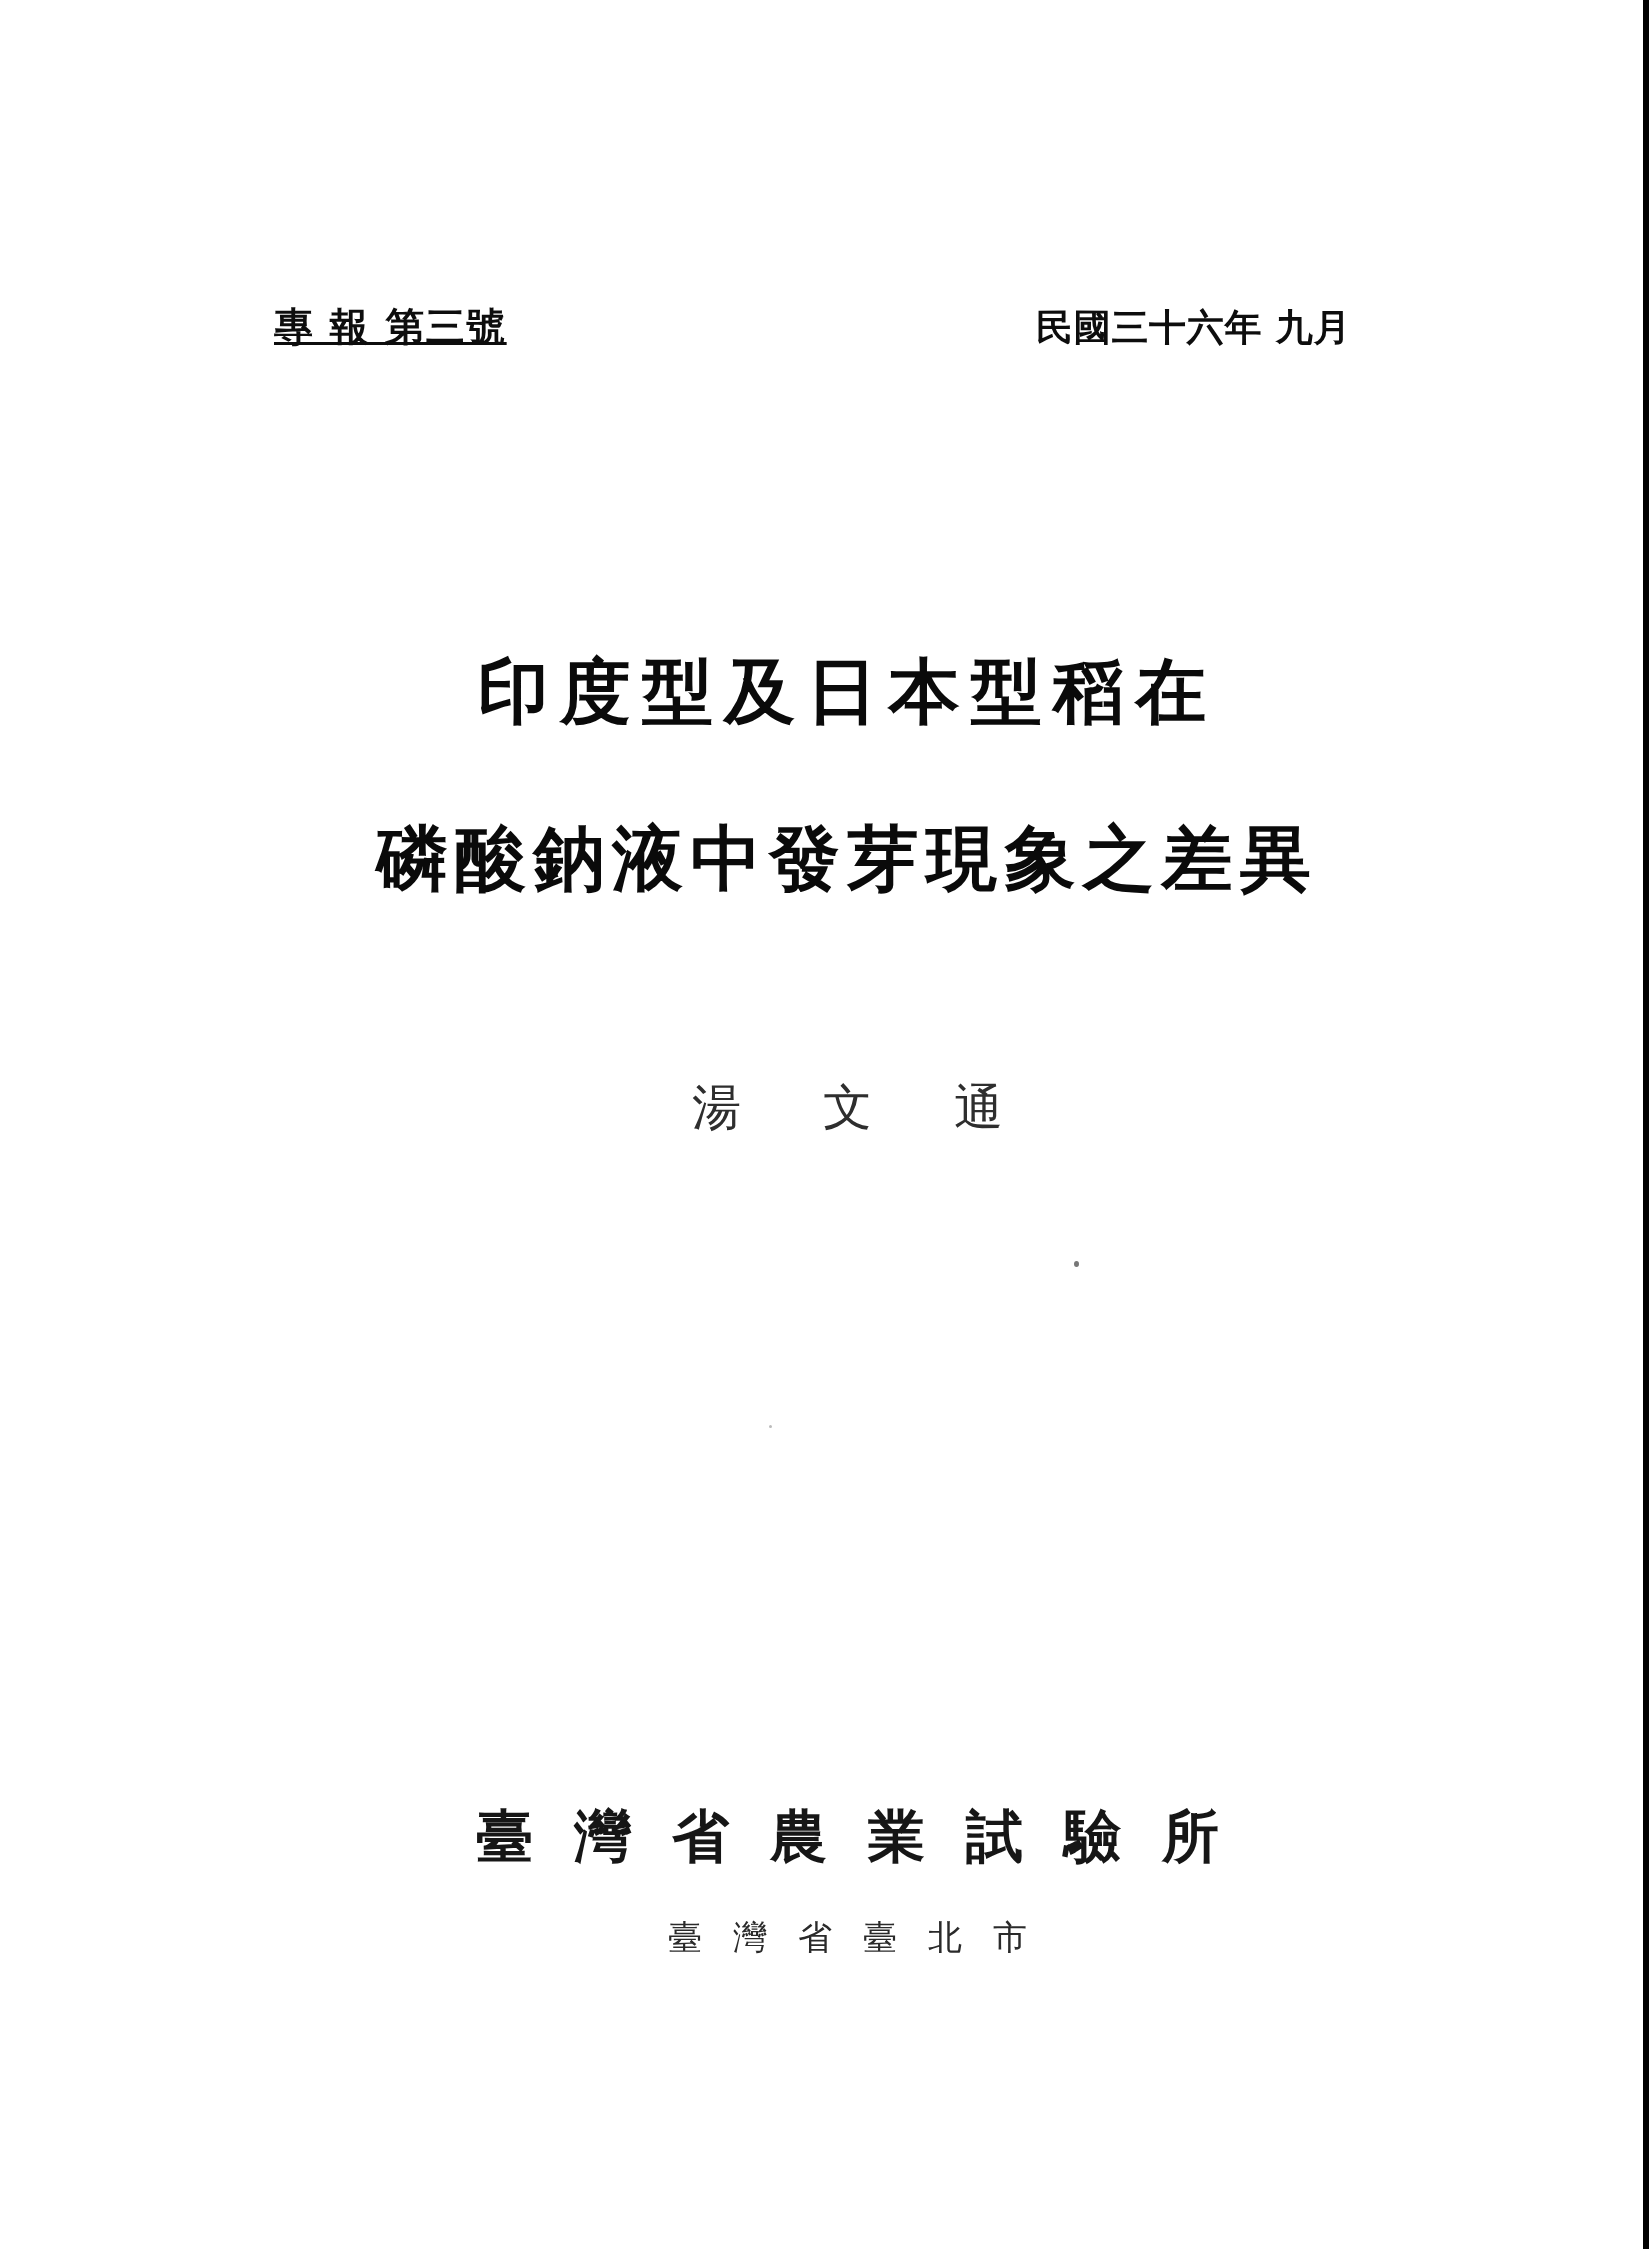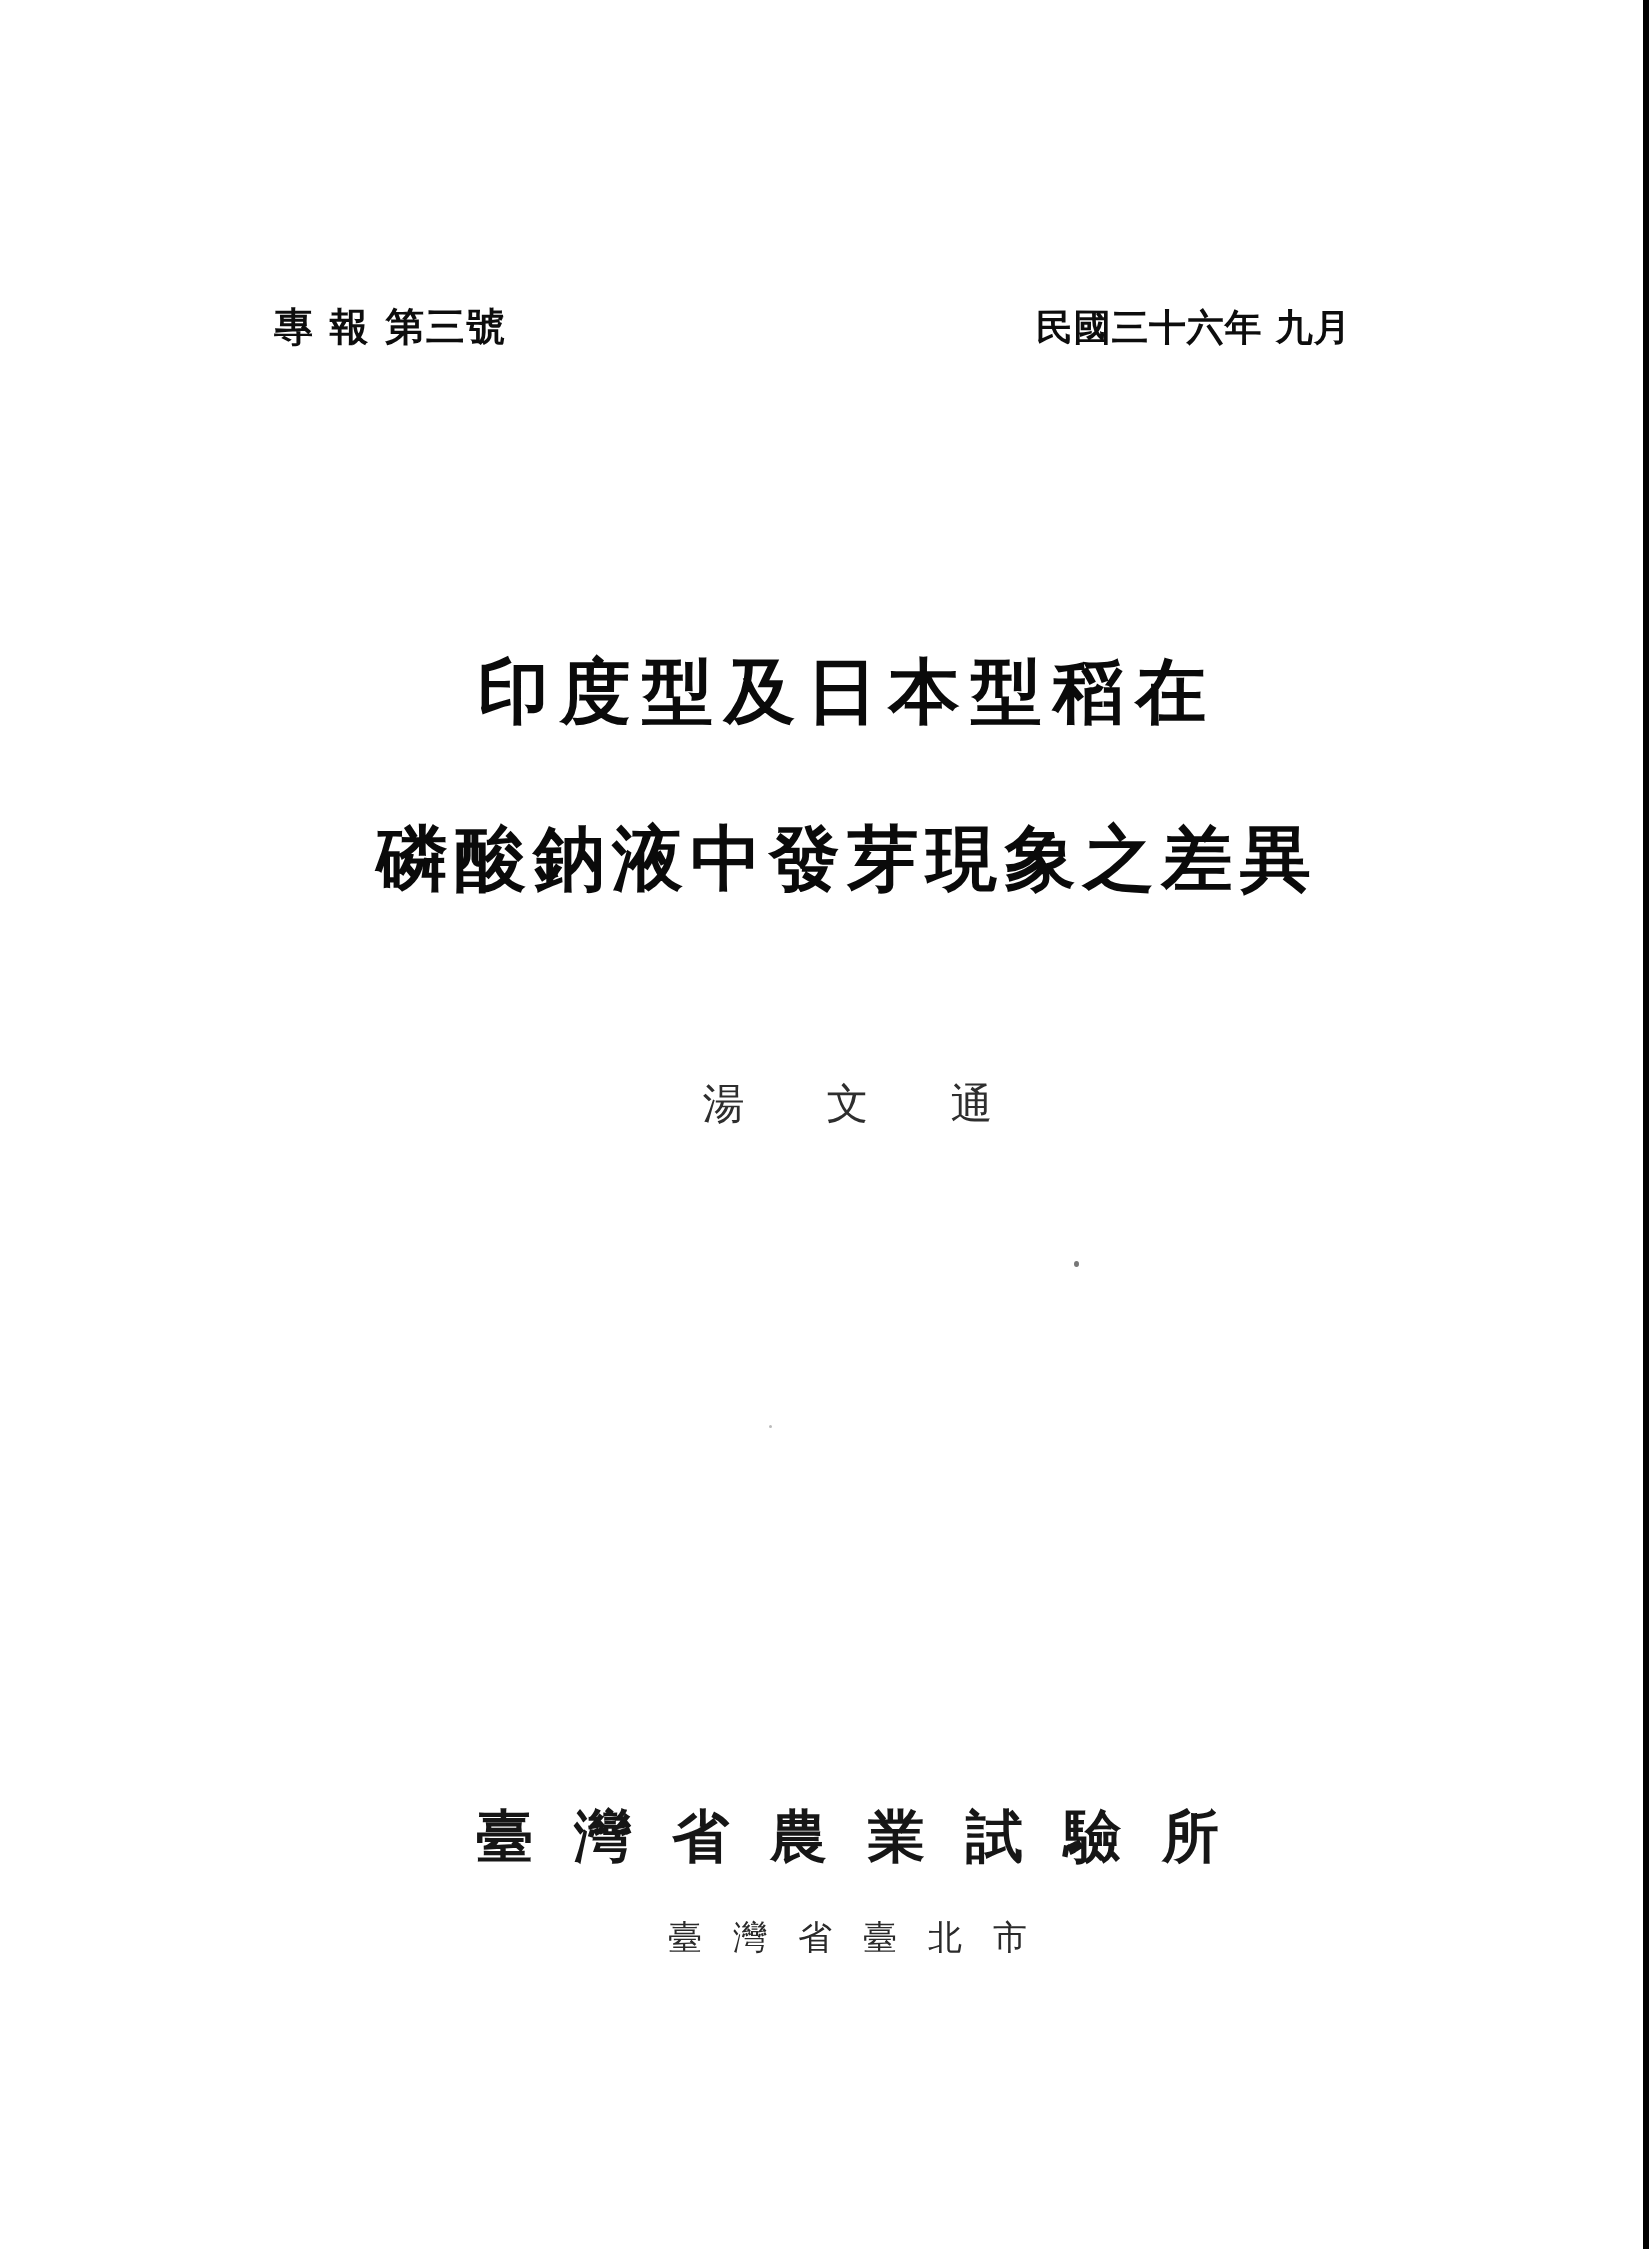--- a/index.html
+++ b/index.html
@@ -27,20 +27,21 @@
     width: 1695px;          
     text-align: center;
   }
 
   .series-label {
     top: 307px;
     left: 274px;
     font-size: 39px;
     font-weight: bold;
     letter-spacing: 1.5px;
+    text-decoration: underline;
   }
   .date-label {
     top: 309px;
     left: 1036px;
     font-size: 37px;
     font-weight: bold;
     letter-spacing: 0.7px;
   }
 
   .title-line-1 {
@@ -59,21 +60,21 @@
   }
 
   .authors-row {
     top: 1083px;
     display: flex;
     justify-content: center;
     column-gap: 172px;
     color: #2e2e2e;
   }
   .author-name {
-    font-size: 42px;
+    font-size: 49px;
     letter-spacing: 82px;
     margin-right: -82px;   
     white-space: nowrap;
   }
 
   .institution-line {
     top: 1807px;
     font-size: 57px;
     font-weight: bold;
     letter-spacing: 41px;

